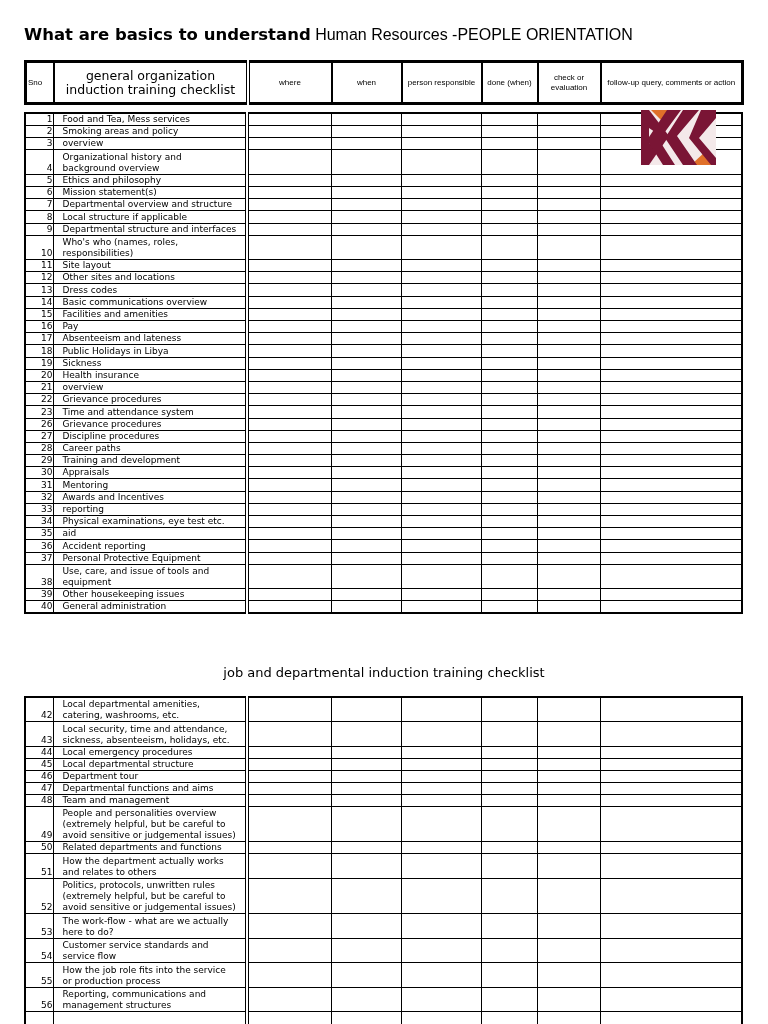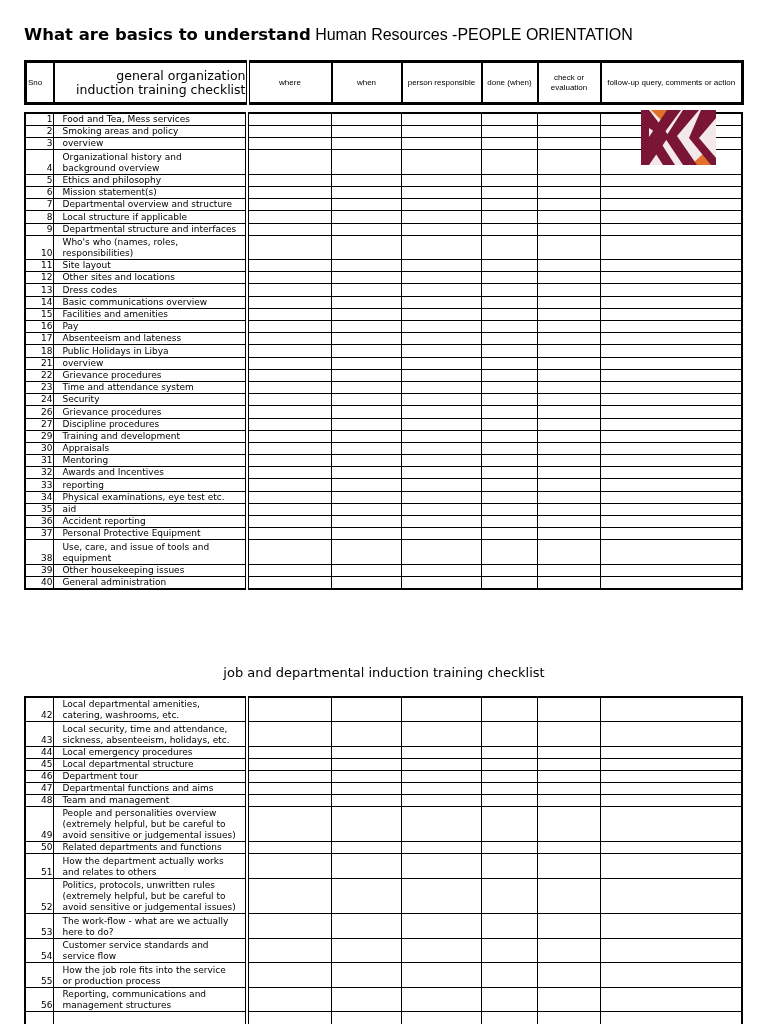--- a/index.html
+++ b/index.html
@@ -9,21 +9,21 @@
   .title { position: absolute; left: 24px; top: 25px; white-space: nowrap; font-size: 16px; line-height: 20px; }
   .title .bold { font-weight: bold; font-size: 16.5px; }
   .title .normal { font-family: "Liberation Sans", sans-serif; font-size: 16px; }
 
   table { border-collapse: collapse; position: absolute; left: 24px; table-layout: fixed; }
   td { border: 1px solid #000; padding: 0; vertical-align: bottom; overflow: hidden; }
 
   .hdr { top: 60px; width: 717px; border: 3px solid #000; }
   .hdr td { border-width: 2px; height: 42px; vertical-align: middle; text-align: center; font-size: 8px; line-height: 10px; font-family: "Liberation Sans", sans-serif; }
   .hdr td.sno-h { font-size: 8px; text-align: left; padding-left: 1px; margin-left: 48px; }
-  .hdr td.item-h { text-align: right; font-family: "DejaVu Sans", sans-serif; font-size: 12.5px; line-height: 14px; padding-left: 1px; border-right: 4px double #000; }
+  .hdr td.item-h { text-align: center; font-family: "DejaVu Sans", sans-serif; font-size: 12.5px; line-height: 14px; padding-left: 1px; border-right: 4px double #000; }
 
   .grid { width: 717px; border: 2px solid #000; }
   .grid td { font-size: 9px; line-height: 11px; }
   .grid td.sno { text-align: right; padding-right: 0; font-family: "DejaVu Sans", sans-serif; font-size: 9px; }
   .grid td.item { text-align: left; padding-left: 9px; border-right: 4px double #000; white-space: nowrap; font-size: 9px; }
   .t1 { top: 112px; }
   .t1 tr { height: 12.2px; }
   .t1 tr.h2 { height: 24.4px; }
   .t2 { top: 696px; }
   .t2 tr { height: 12px; }
@@ -252,20 +252,40 @@
         <td class="sno">18</td>
         <td class="item">Public Holidays in Libya</td>
         <td></td>
         <td></td>
         <td></td>
         <td></td>
         <td></td>
         <td></td>
       </tr>
       <tr>
+        <td class="sno">19</td>
+        <td class="item">Sickness</td>
+        <td></td>
+        <td></td>
+        <td></td>
+        <td></td>
+        <td></td>
+        <td></td>
+      </tr>
+      <tr>
+        <td class="sno">20</td>
+        <td class="item">Health insurance</td>
+        <td></td>
+        <td></td>
+        <td></td>
+        <td></td>
+        <td></td>
+        <td></td>
+      </tr>
+      <tr>
         <td class="sno">21</td>
         <td class="item">overview</td>
         <td></td>
         <td></td>
         <td></td>
         <td></td>
         <td></td>
         <td></td>
       </tr>
       <tr>
@@ -282,42 +302,42 @@
         <td class="sno">23</td>
         <td class="item">Time and attendance system</td>
         <td></td>
         <td></td>
         <td></td>
         <td></td>
         <td></td>
         <td></td>
       </tr>
       <tr>
-        <td class="sno">24</td>
-        <td class="item">Security</td>
-        <td></td>
-        <td></td>
-        <td></td>
-        <td></td>
-        <td></td>
-        <td></td>
-      </tr>
-      <tr>
         <td class="sno">26</td>
         <td class="item">Grievance procedures</td>
         <td></td>
         <td></td>
         <td></td>
         <td></td>
         <td></td>
         <td></td>
       </tr>
       <tr>
         <td class="sno">27</td>
         <td class="item">Discipline procedures</td>
+        <td></td>
+        <td></td>
+        <td></td>
+        <td></td>
+        <td></td>
+        <td></td>
+      </tr>
+      <tr>
+        <td class="sno">28</td>
+        <td class="item">Career paths</td>
         <td></td>
         <td></td>
         <td></td>
         <td></td>
         <td></td>
         <td></td>
       </tr>
       <tr>
         <td class="sno">29</td>
         <td class="item">Training and development</td>

